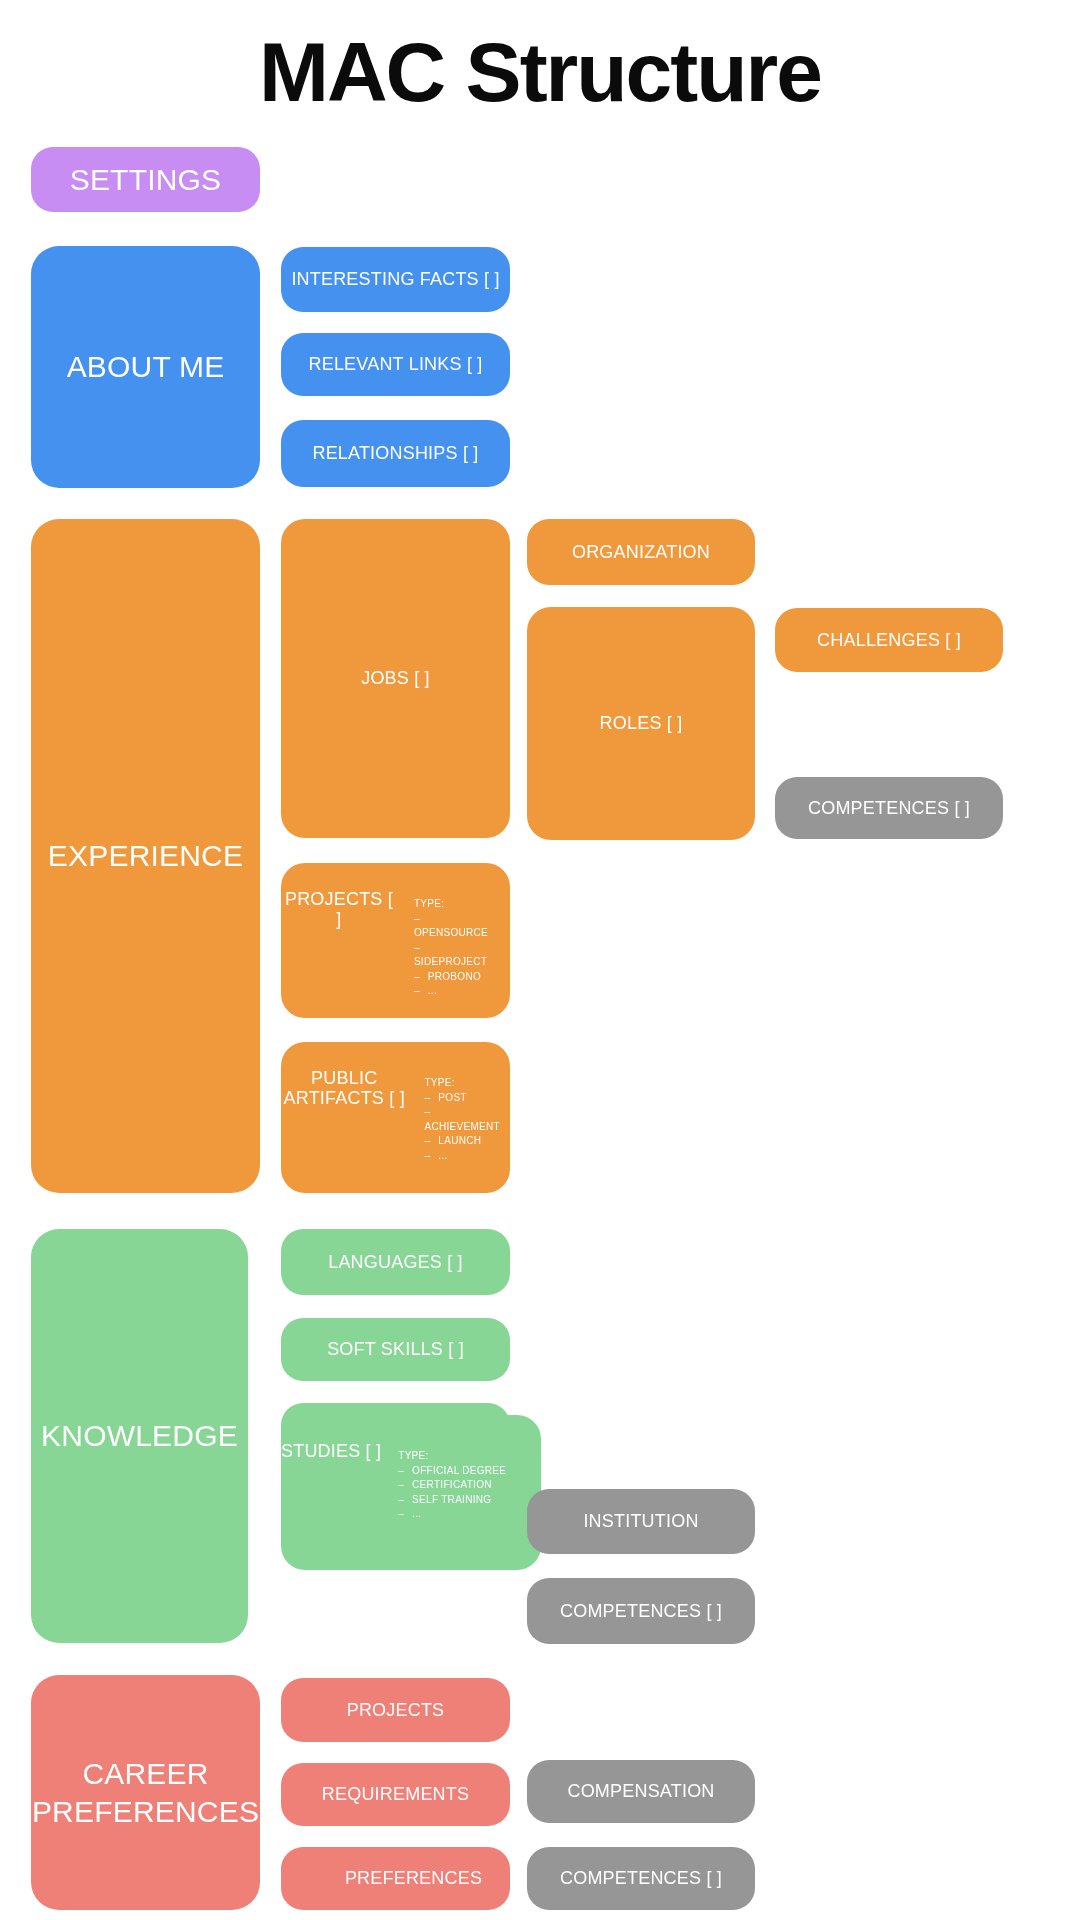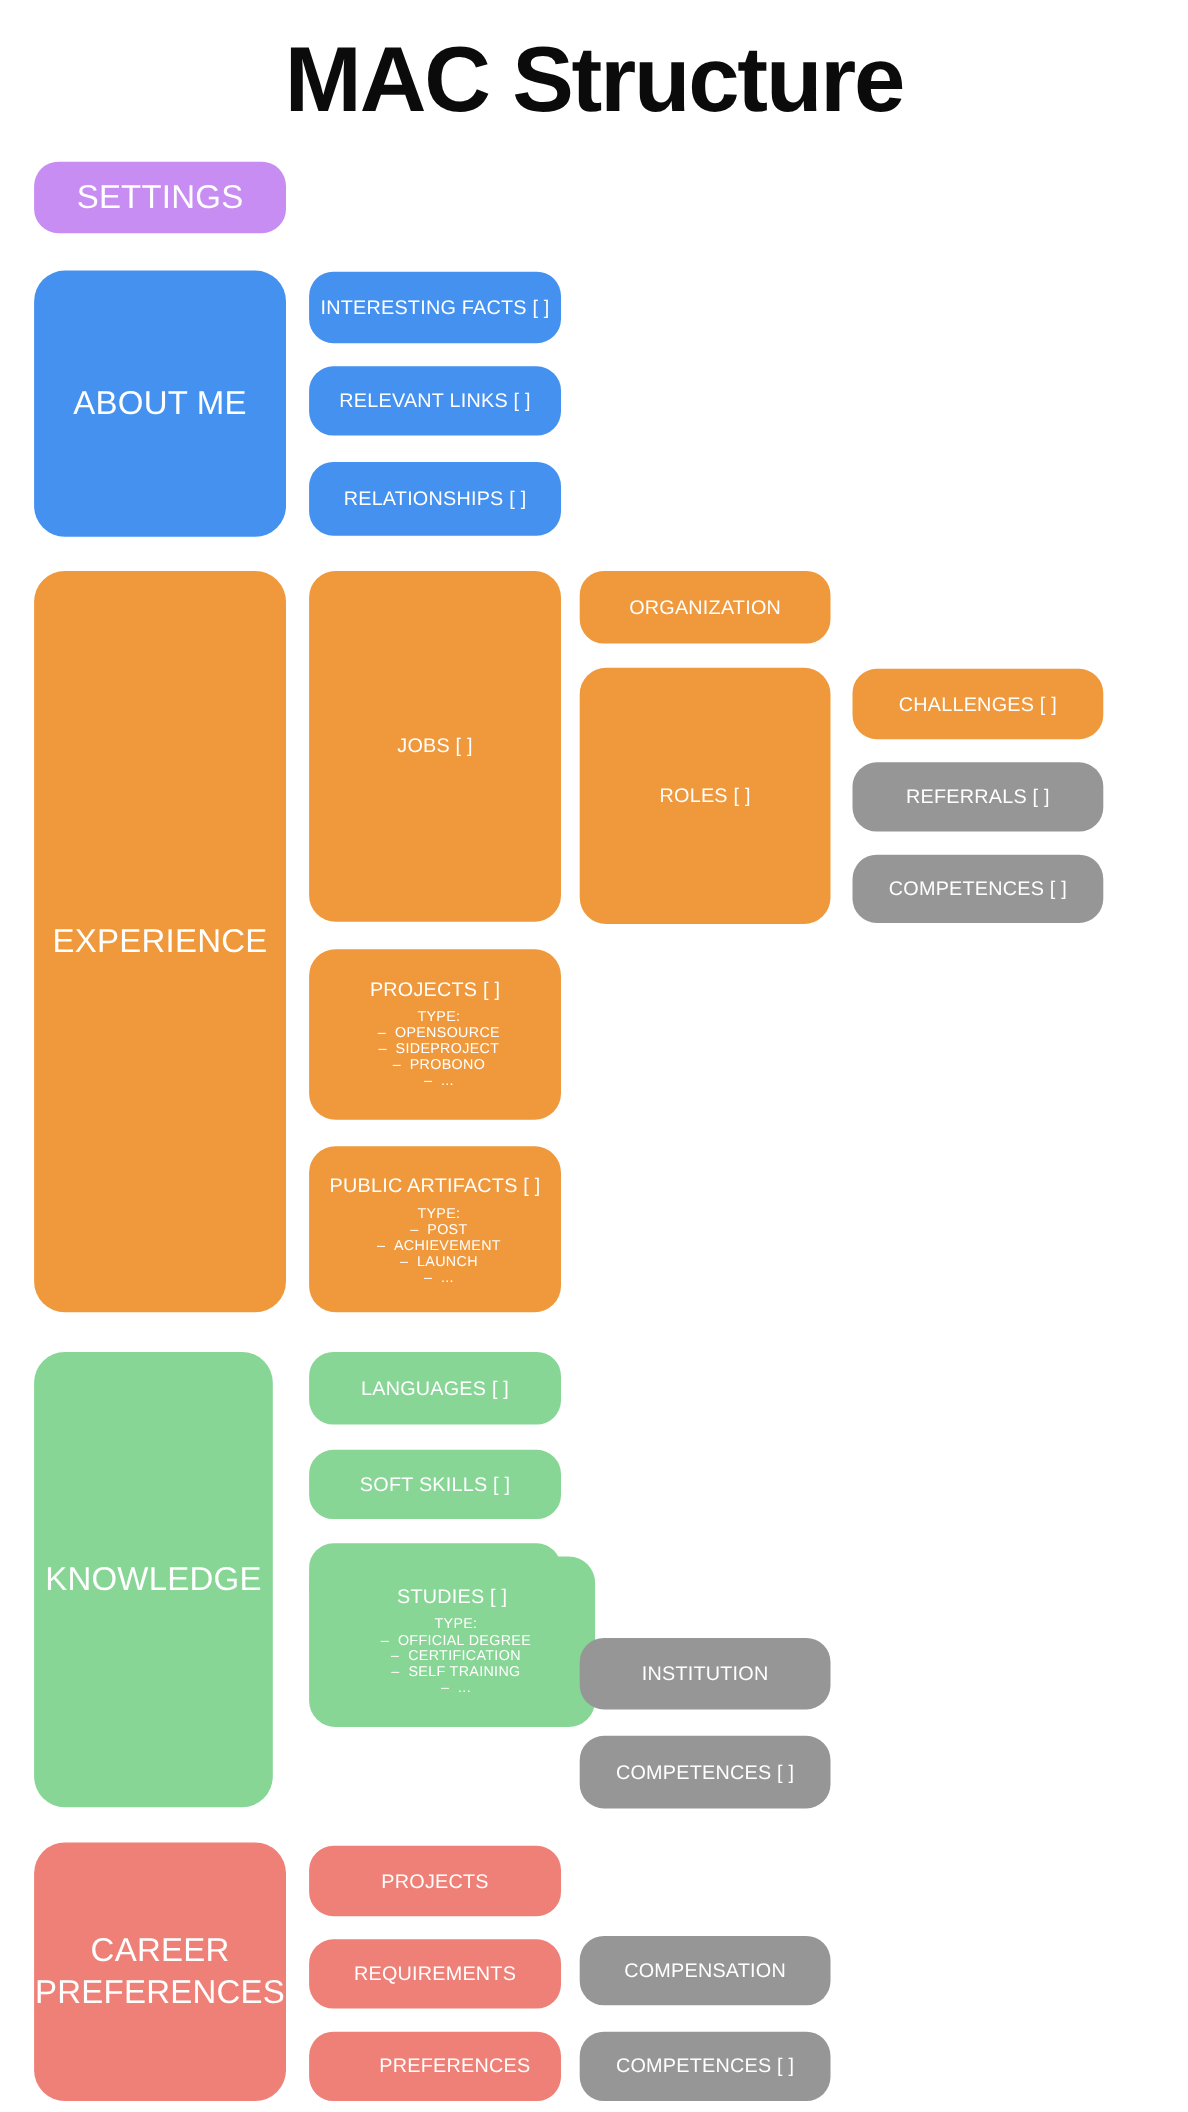--- a/index.html
+++ b/index.html
@@ -39,35 +39,34 @@
   .green{background:var(--green,#87d696);}
   .red{background:var(--red,#ef8077);}
   .gray{background:var(--gray,#969696);}
   .label-main{
     font-size:30px; line-height:38px; letter-spacing:0.2px;
   }
   .label-sub{
     font-size:18px; letter-spacing:0.2px; white-space:nowrap;
   }
   .type-box{
-    flex-direction:column;
+    flex-direction:row;
     align-items:stretch;
     justify-content:flex-start;
     padding-top:26px;
     text-align:left;
   }
   .type-title{
     font-size:18px; line-height:20px; text-align:center; letter-spacing:0.2px;
   }
   .type-body{
     padding:8px 10px 0 17px;
-    font-size:13px;
+    font-size:10px;
     line-height:14.5px;
     letter-spacing:0.3px;
-    text-align:center;
   }
   .type-heading{margin-bottom:0;}
   .type-item::before{
     content:"–";
     margin-right:8px;
   }
 </style>
 </head>
 <body>
 
@@ -124,23 +123,20 @@
   </div>
   <div class="box orange r-sm" style="left:527px;top:519px;width:228px;height:66px;">
     <span class="label-sub">ORGANIZATION</span>
   </div>
   <div class="box orange r-mid" style="left:527px;top:607px;width:228px;height:233px;">
     <span class="label-sub">ROLES [ ]</span>
   </div>
   <div class="box orange r-sm" style="left:775px;top:608px;width:228px;height:64px;">
     <span class="label-sub">CHALLENGES [ ]</span>
   </div>
-  <div class="box gray r-sm" style="left:775px;top:693px;width:228px;height:63px;">
-    <span class="label-sub">REFERRALS [ ]</span>
-  </div>
   <div class="box gray r-sm" style="left:775px;top:777px;width:228px;height:62px;">
     <span class="label-sub">COMPETENCES [ ]</span>
   </div>
 
   <div class="box green r-big" style="left:31px;top:1229px;width:217px;height:414px;">
     <span class="label-main">KNOWLEDGE</span>
   </div>
   <div class="box green r-sm" style="left:281px;top:1229px;width:229px;height:66px;">
     <span class="label-sub">LANGUAGES [ ]</span>
   </div>

